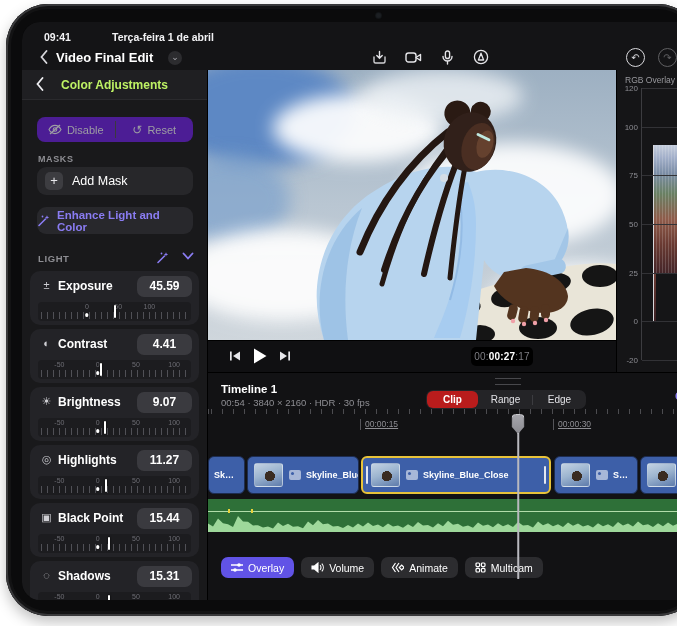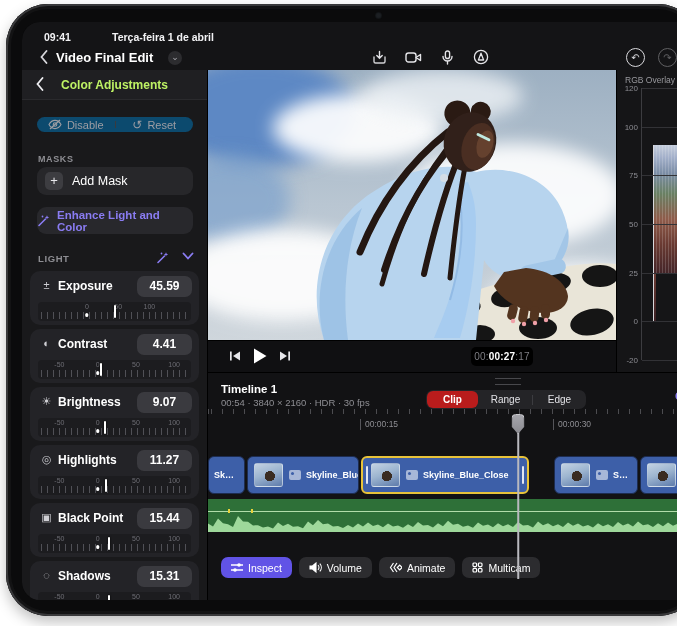--- a/index.html
+++ b/index.html
@@ -22,21 +22,21 @@
   .undo{position:absolute;left:604px;top:2px;}
   .redo{position:absolute;left:636px;top:2px;opacity:.38;}
   .circ{width:17px;height:17px;border:1.4px solid currentColor;border-radius:50%;display:flex;align-items:center;justify-content:center;font-size:10px;color:#d9d9dd;}
   
   .content{position:absolute;left:0;top:48px;width:100%;height:530px;display:flex;}
   
   .panel{position:relative;width:185px;height:530px;background:#19191b;border-right:1px solid #000;flex:none;overflow:hidden;}
   .panel-header{position:absolute;left:0;top:0;width:100%;height:29px;background:#1f1f22;border-bottom:1px solid #2a2a2d;}
   .panel-back{position:absolute;left:14px;top:7px;color:#ececf0;}
   .panel-title{position:absolute;left:0;top:8px;width:100%;text-align:center;color:#bef264;font-size:12px;font-weight:700;}
-  .dr-bar{position:absolute;left:15px;top:47px;width:156px;height:15px;background:#0c4a6e;border-radius:8px;display:flex;}
+  .dr-bar{position:absolute;left:15px;top:47px;width:156px;height:25px;background:#4c1d95;border-radius:8px;display:flex;}
   .dr-half{flex:1;display:flex;align-items:center;justify-content:center;gap:5px;color:#9d9da3;font-size:11px;}
   .dr-div{width:1px;background:#3a3a3e;margin:4px 0;}
   .masks-h{position:absolute;left:16px;top:84px;color:#8e8e93;font-size:9px;letter-spacing:.6px;font-weight:600;}
   .addmask{position:absolute;left:15px;top:97px;width:156px;height:28px;background:#27272a;border-radius:9px;display:flex;align-items:center;}
   .plus-box{width:18px;height:18px;margin-left:8px;background:#3d3d41;border-radius:5px;color:#e8e8ec;font-size:13px;line-height:17px;text-align:center;}
   .addmask-lbl{margin-left:9px;color:#fff;font-size:12.5px;}
   .enhance{position:absolute;left:15px;top:137px;width:156px;height:27px;background:#28282c;border-radius:9px;display:flex;align-items:center;justify-content:center;gap:7px;color:#8a7cf2;font-size:11.5px;font-weight:600;}
   .light-row{position:absolute;left:0;top:181px;width:100%;height:16px;}
   .light-lbl{position:absolute;left:16px;top:2px;color:#8e8e93;font-size:9.5px;letter-spacing:.6px;font-weight:600;}
   .light-wand{position:absolute;right:38px;top:0px;color:#8a7cf2;}
@@ -79,21 +79,21 @@
   .timeline{position:absolute;left:0;top:302px;width:100%;height:228px;background:#121214;border-top:1px solid #000;overflow:hidden;}
   .tl-name{position:absolute;left:13px;top:10px;color:#fff;font-size:11.5px;font-weight:700;}
   .tl-meta{position:absolute;left:13px;top:24px;color:#8e8e93;font-size:9.5px;}
   .tl-handle{position:absolute;left:287px;top:5px;width:26px;height:5px;border-top:1.5px solid #48484c;border-bottom:1.5px solid #48484c;}
   .seg{position:absolute;left:218px;top:17px;width:160px;height:19px;background:#242427;border-radius:7px;display:flex;align-items:center;}
   .seg-opt{flex:1;text-align:center;color:#e2e2e6;font-size:10px;line-height:17px;border-radius:6px;margin:1px;}
   .seg-opt.sel{background:#b91c1c;color:#fff;font-weight:600;}
   .seg-div{width:1px;height:10px;background:#3c3c40;}
   .tl-partial{position:absolute;right:1px;top:17px;color:#8a7df0;font-size:11px;font-weight:600;}
   .tl-ruler{position:absolute;left:0;top:36px;width:100%;height:11px;background:repeating-linear-gradient(90deg,#4c4c50 0 1px,transparent 1px 11px);background-position:3px 0;background-size:100% 5px;background-repeat:repeat-x;}
-  .tl-rlabel{position:absolute;top:46px;color:#8e8e93;font-size:8.5px;padding-left:4px;border-left:1px solid #55555a;height:11px;line-height:11px;}
+  .tl-rlabel{position:absolute;top:46px;color:#8e8e93;font-size:8.5px;padding-left:4px;border-left:1px solid #55555a;height:11px;line-height:11px;text-decoration:underline;}
   .pin{position:absolute;top:41px;width:11px;height:18px;background:linear-gradient(#a6a6ac,#8a8a90);border:1px solid #c9c9ce;border-radius:4px;clip-path:polygon(0 0,100% 0,100% 62%,50% 100%,0 62%);transform:translateX(-50%);z-index:6;}
   .phline{position:absolute;top:57px;bottom:22px;width:1.5px;background:#b9b9bf;transform:translateX(-50%);z-index:5;}
   .cliprow{position:absolute;left:0;top:83px;width:100%;height:38px;}
   .clip{position:absolute;top:0;height:38px;background:#3d5fa8;border:1px solid #1d2c50;border-radius:6px;box-sizing:border-box;display:flex;align-items:center;overflow:hidden;}
   .clip.sel{border:2.5px solid #e8c33a;background:#3d5fa8;}
   .clip.sel:before,.clip.sel:after{content:"";position:absolute;top:8px;bottom:8px;width:2px;background:rgba(255,255,255,.85);border-radius:1px;}
   .clip.sel:before{left:3px;} .clip.sel:after{right:3px;}
   .thumb{width:27px;height:22px;flex:none;margin-left:6px;border-radius:3px;border:1px solid rgba(255,255,255,.35);
      background:radial-gradient(circle at 55% 55%,#3a2c22 0 26%,transparent 27%),linear-gradient(160deg,#c3d2e2 0%,#9db5d0 45%,#5e7bab 100%);}
   .clip.sel .thumb{margin-left:8px;}
@@ -463,21 +463,21 @@
             <div class="phline" style="left: 310px;"></div>
             <div class="cliprow">
                 <div class="clip" style="left: 0px; width: 37px;">
                   <span class="clip-lbl">Sk…</span>
                 </div>
                 <div class="clip" style="left: 39px; width: 112px;">
                   <span class="thumb"></span>
                   <span class="photo-ico"></span>
                   <span class="clip-lbl">Skyline_Blue_Wide</span>
                 </div>
-                <div class="clip sel" style="left: 153px; width: 168px;">
+                <div class="clip sel" style="left: 153px; width: 190px;">
                   <span class="thumb"></span>
                   <span class="photo-ico"></span>
                   <span class="clip-lbl">Skyline_Blue_Close</span>
                 </div>
                 <div class="clip" style="left: 346px; width: 84px;">
                   <span class="thumb"></span>
                   <span class="photo-ico"></span>
                   <span class="clip-lbl">S…</span>
                 </div>
                 <div class="clip" style="left: 432px; width: 60px;">
@@ -494,21 +494,21 @@
               </div>
             <div class="footerbtns">
                 <div class="fbtn active">
                   <span>
                     <svg width="12" height="11" viewBox="0 0 12 11" stroke="currentColor" fill="none" stroke-width="1.4">
                       <path d="M0 3h12M0 8h12"></path>
                       <circle cx="8" cy="3" r="1.8" fill="#fff" stroke="none"></circle>
                       <circle cx="4" cy="8" r="1.8" fill="#fff" stroke="none"></circle>
                     </svg>
                   </span>
-                  <span>Inspect</span>
+                  <span>Overlay</span>
                 </div>
                 <div class="fbtn">
                   <span>
                     <svg width="13" height="11" viewBox="0 0 13 11" stroke="currentColor" fill="none" stroke-width="1.1">
                       <path d="M1 4v3h2.5L7 10V1L3.5 4H1z" fill="currentColor"></path>
                       <path d="M9 3.2a3.2 3.2 0 0 1 0 4.6M10.8 1.6a5.8 5.8 0 0 1 0 7.8"></path>
                     </svg>
                   </span>
                   <span>Volume</span>
                 </div>

